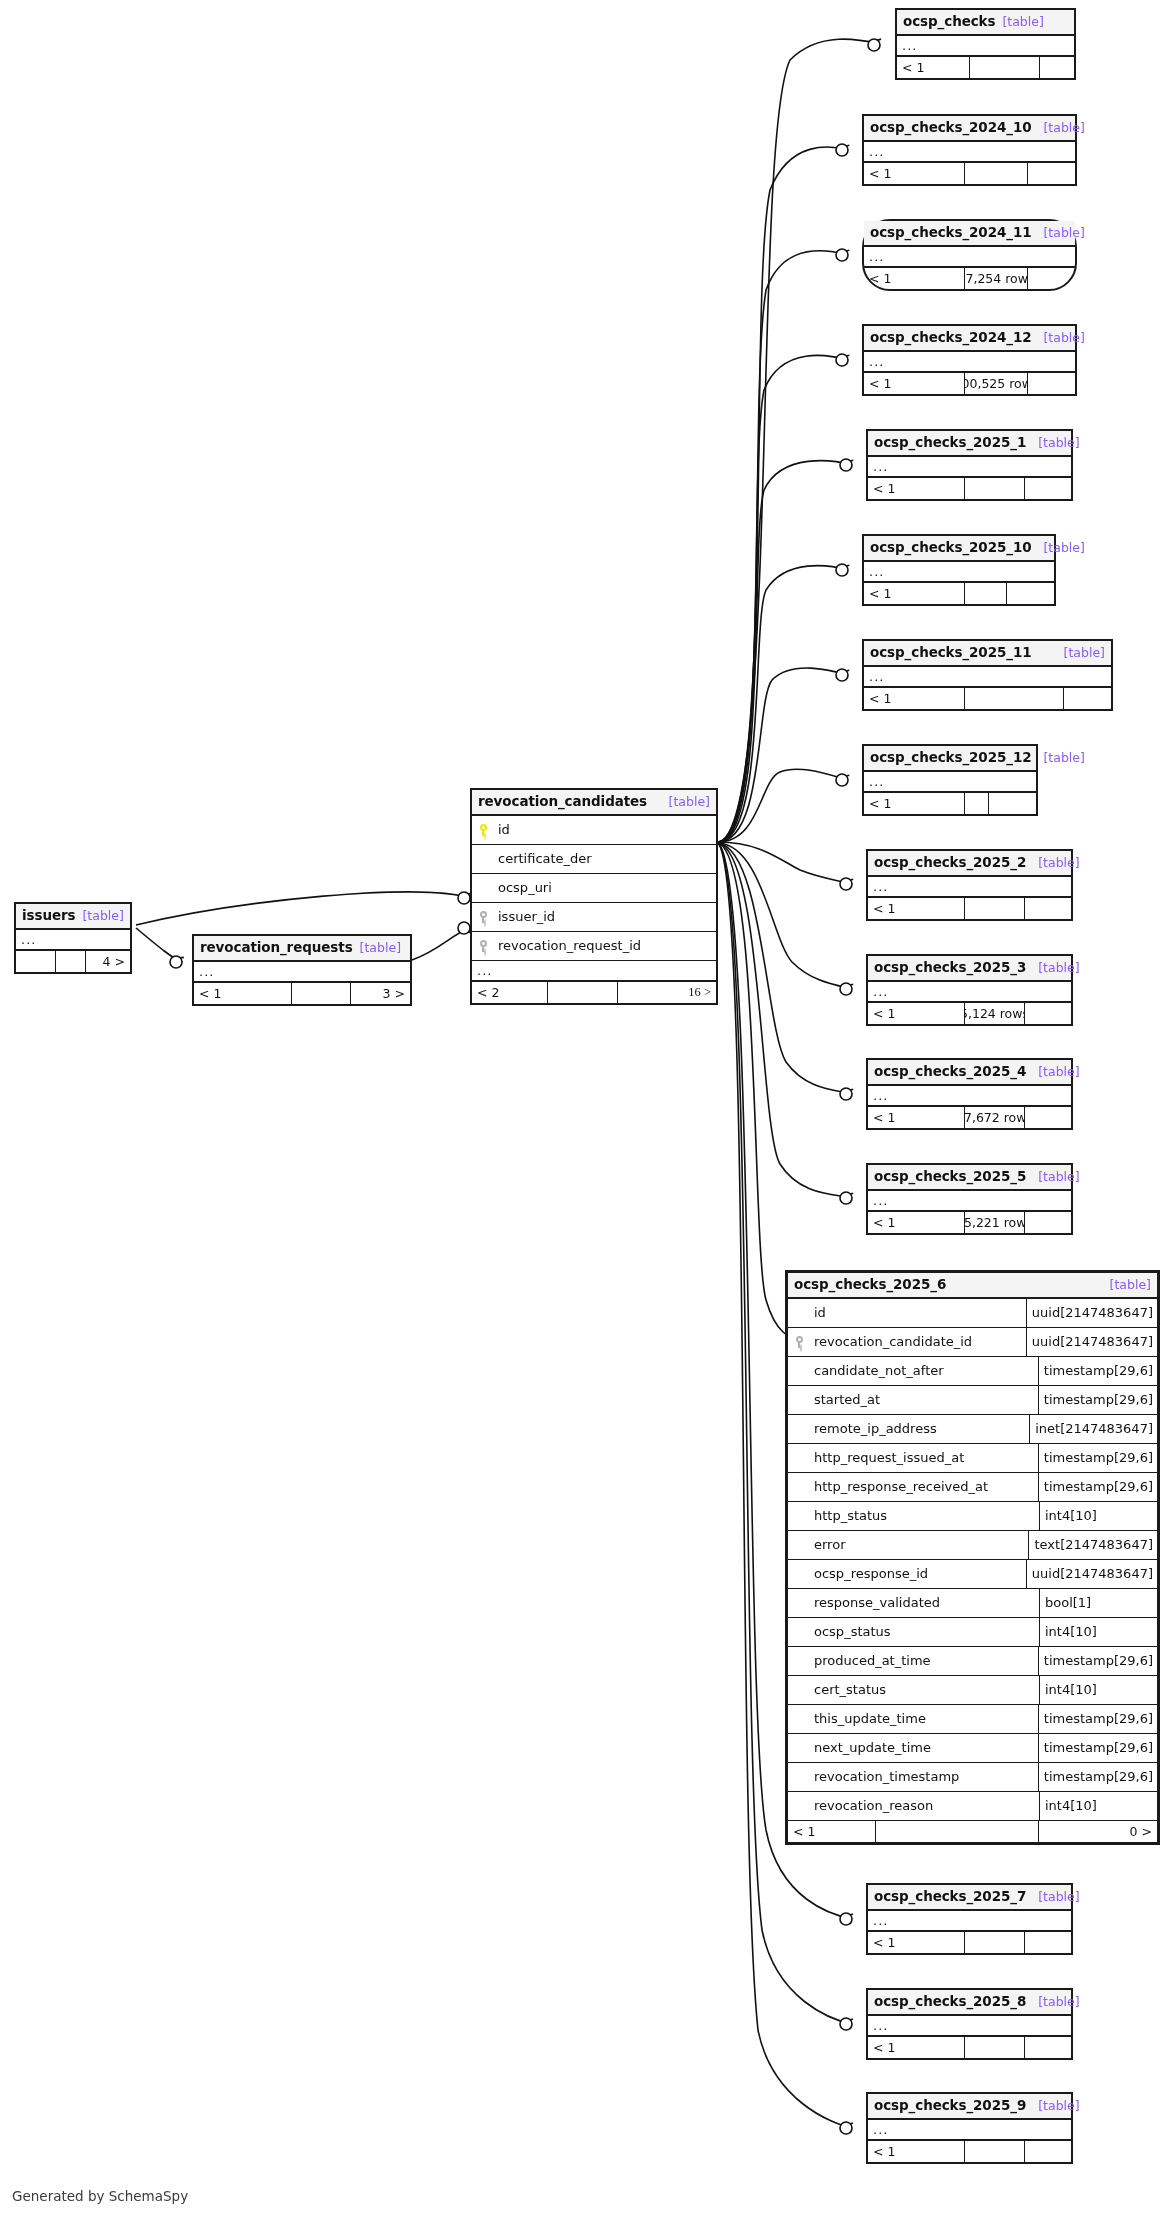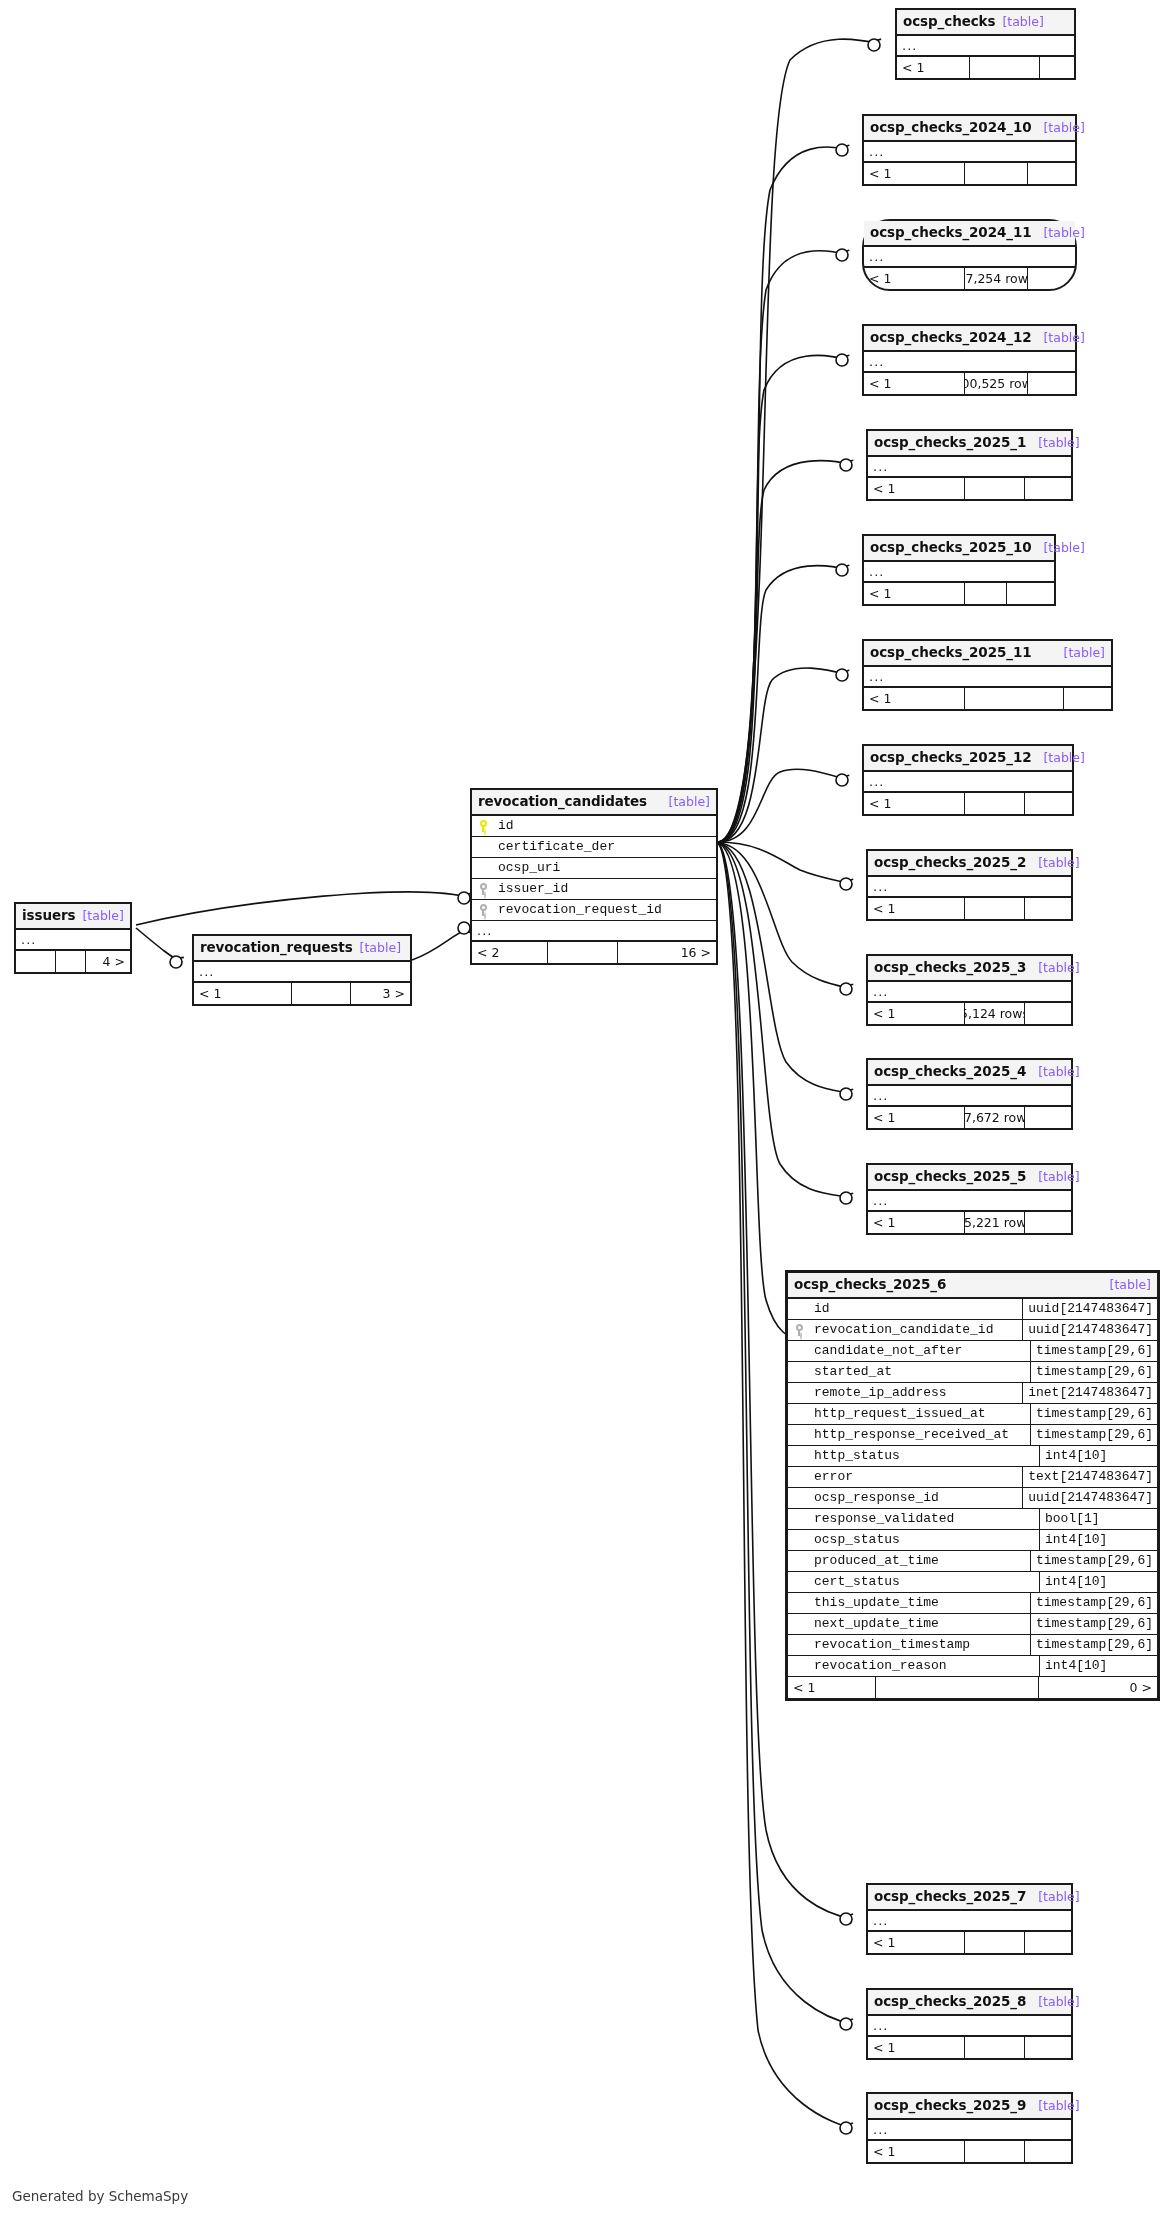--- a/index.html
+++ b/index.html
@@ -90,25 +90,24 @@
   }
   .foot .fc:last-child { border-right: none; }
   .foot .fc.l { justify-content: flex-start; }
   .foot .fc.c { justify-content: center; }
   .foot .fc.r { justify-content: flex-end; }
 
   
   .col-row {
     box-sizing: border-box;
     display: flex;
-    height: 21px;
+    height: 29px;
     border-bottom: 1.5px solid #1a1a1a;
     align-items: center;
     font-size: 13px;
-    font-family: Liberation Mono, monospace;
   }
   .col-row .keycell {
     width: 22px;
     flex: 0 0 22px;
     display: flex;
     align-items: center;
     justify-content: center;
   }
   .col-row .cname {
     flex: 1 1 auto;
@@ -287,21 +286,21 @@
           </span>
           <span class="cname">revocation_request_id</span>
         </div>
       </div>
     <div class="ellipsis-row">
       <span>...</span>
     </div>
     <div class="foot">
       <div class="fc l" style="flex:0 0 76px;">&lt; 2</div>
       <div class="fc c" style="flex:0 0 70px;"></div>
-      <div class="fc r" style="flex:1 1 auto;">16 &gt;</div>
+      <div class="fc r" style="flex:1 1 auto;font-family:Liberation Serif, serif;">16 &gt;</div>
     </div>
   </div>
 
   <div class="tbl thick" style="left:785px; top:1270px; width:375px;">
     <div class="tbl-head spread">
       <span class="tname">ocsp_checks_2025_6</span>
       <span class="ttype">[table]</span>
     </div>
     <div id="big-cols">
         <div class="col-row">
@@ -496,21 +495,21 @@
         </div>
         <div class="ellipsis-row">
           <span>...</span>
         </div>
         <div class="foot">
           <div class="fc l" style="flex:0 0 101px;">&lt; 1</div>
           <div class="fc c" style="flex:1 1 auto;"></div>
           <div class="fc r" style="flex:0 0 47px;"></div>
         </div>
       </div>
-      <div class="tbl" style="left: 862px; top: 744px; width: 212px;">
+      <div class="tbl" style="left: 862px; top: 744px; width: 176px;">
         <div class="tbl-head spread">
           <span class="tname">ocsp_checks_2025_12</span>
           <span class="ttype">[table]</span>
         </div>
         <div class="ellipsis-row">
           <span>...</span>
         </div>
         <div class="foot">
           <div class="fc l" style="flex:0 0 101px;">&lt; 1</div>
           <div class="fc c" style="flex:1 1 auto;"></div>

